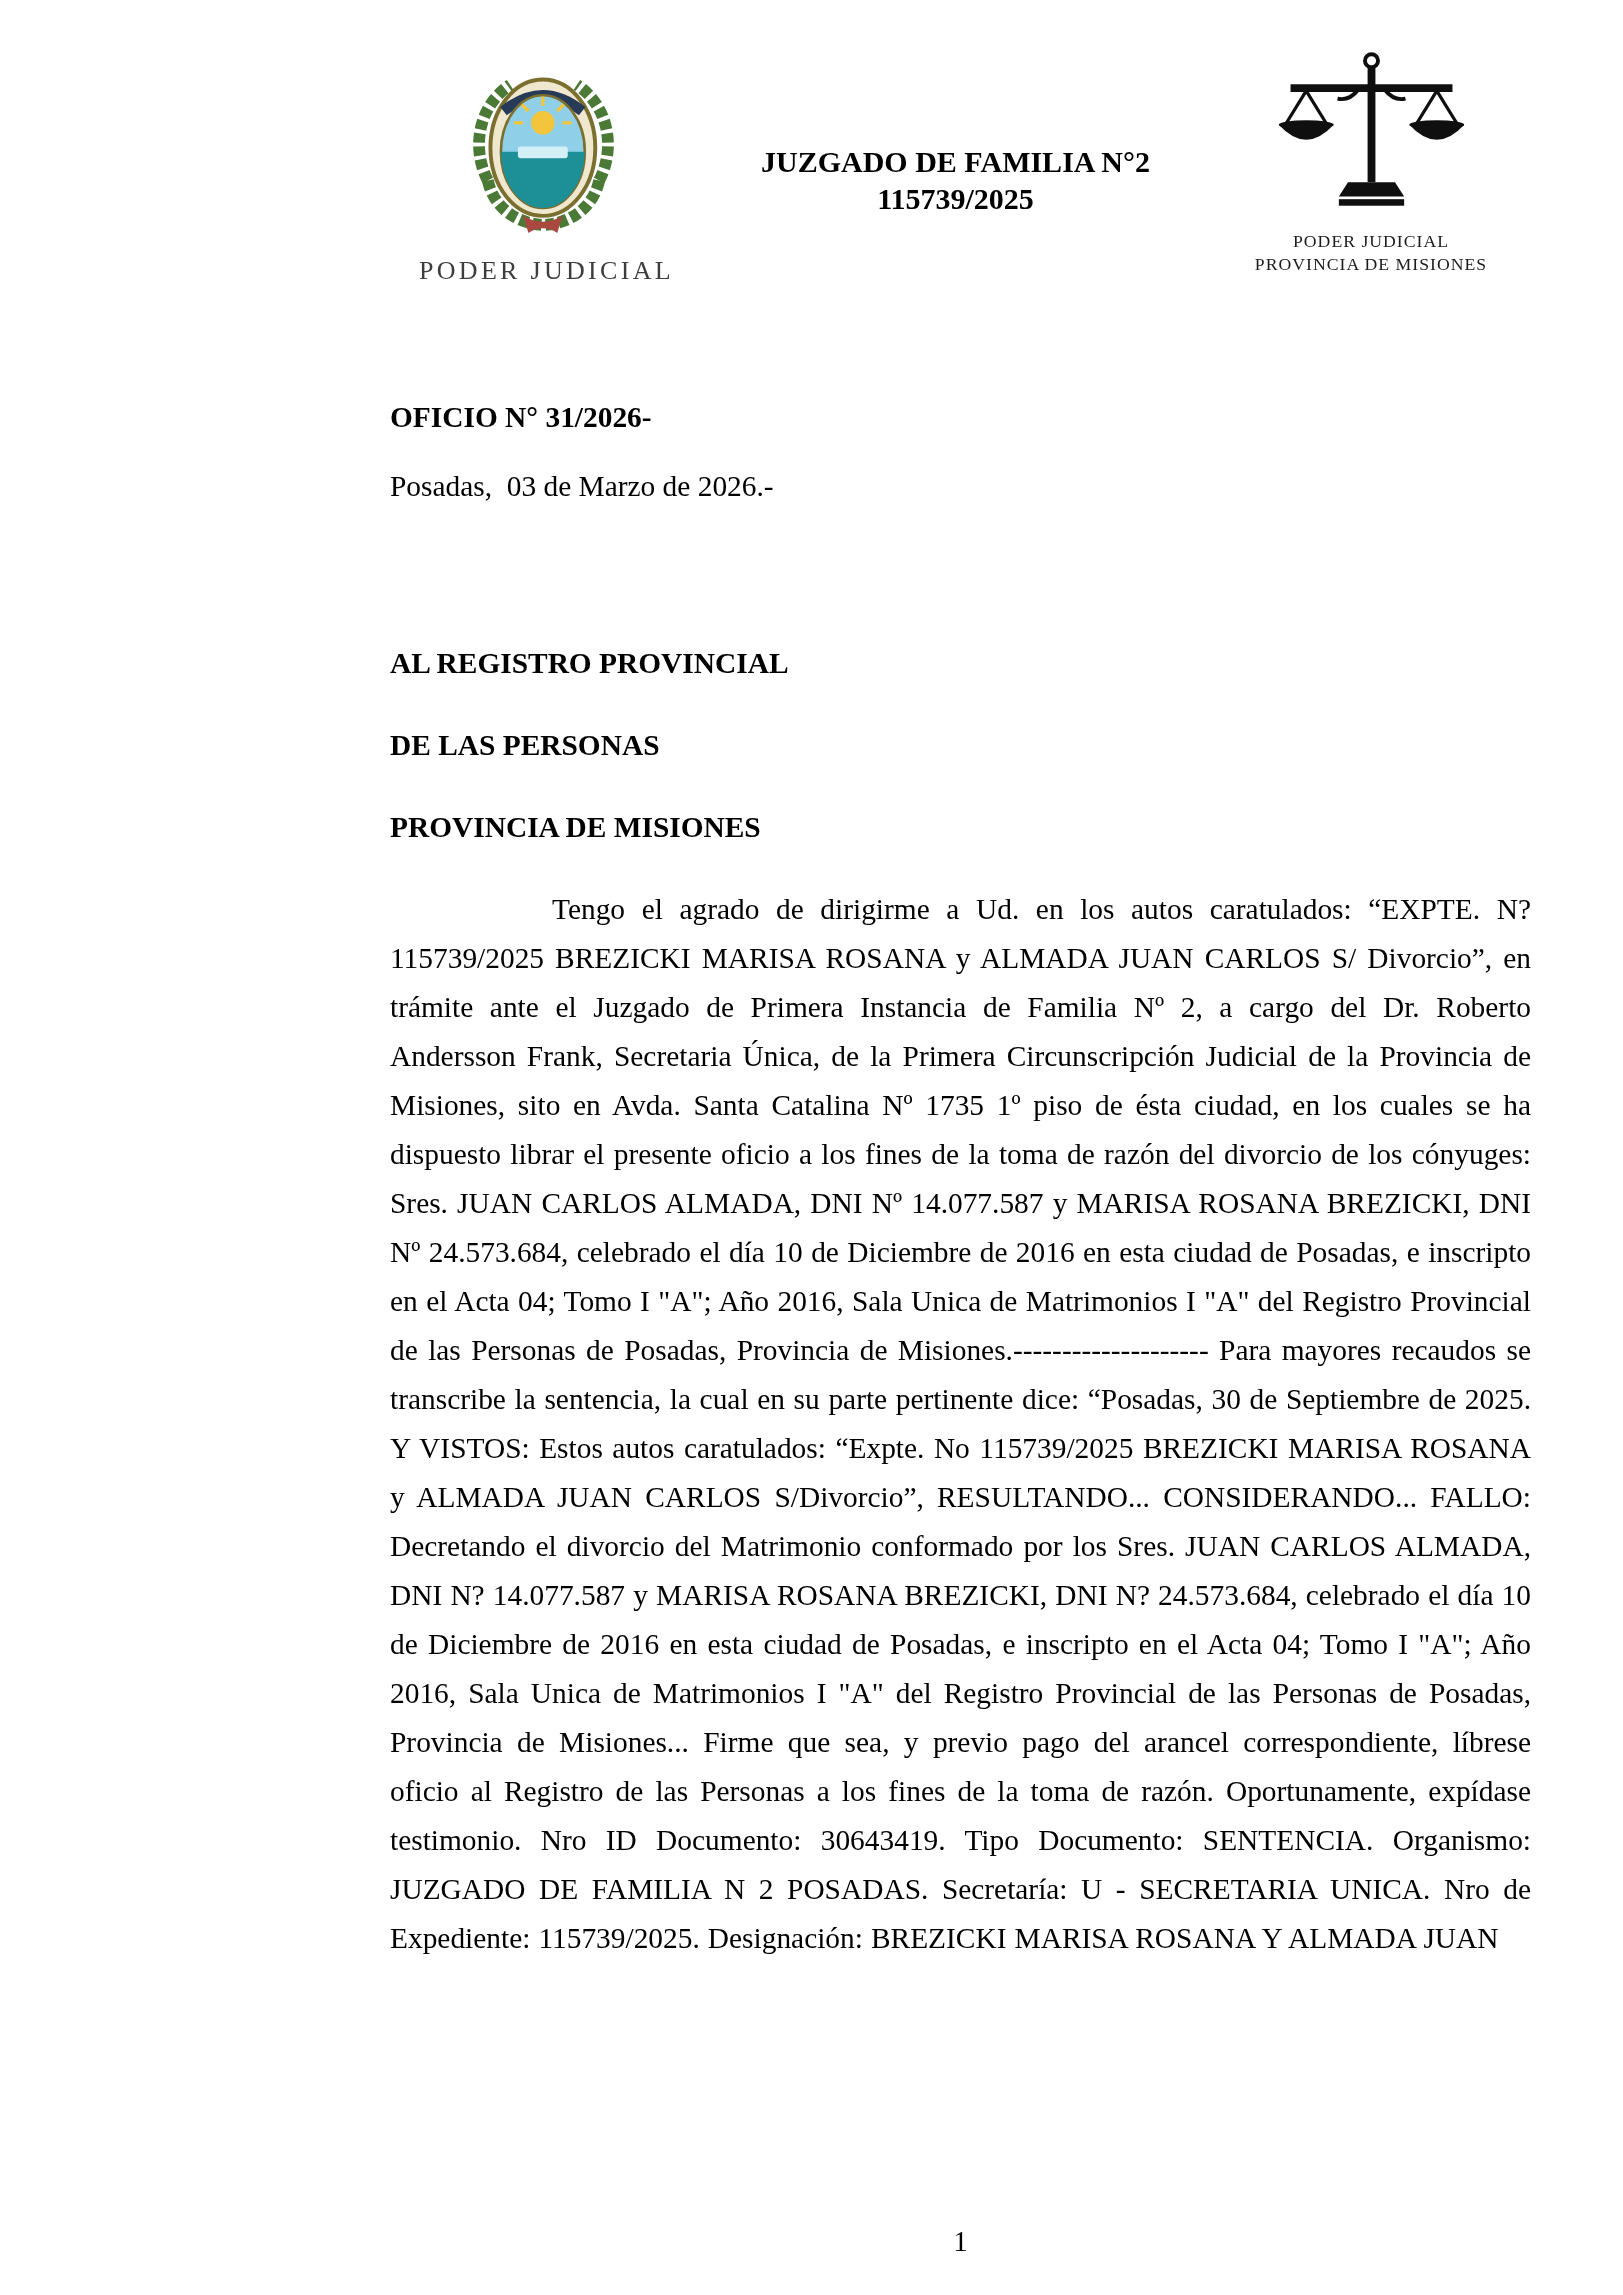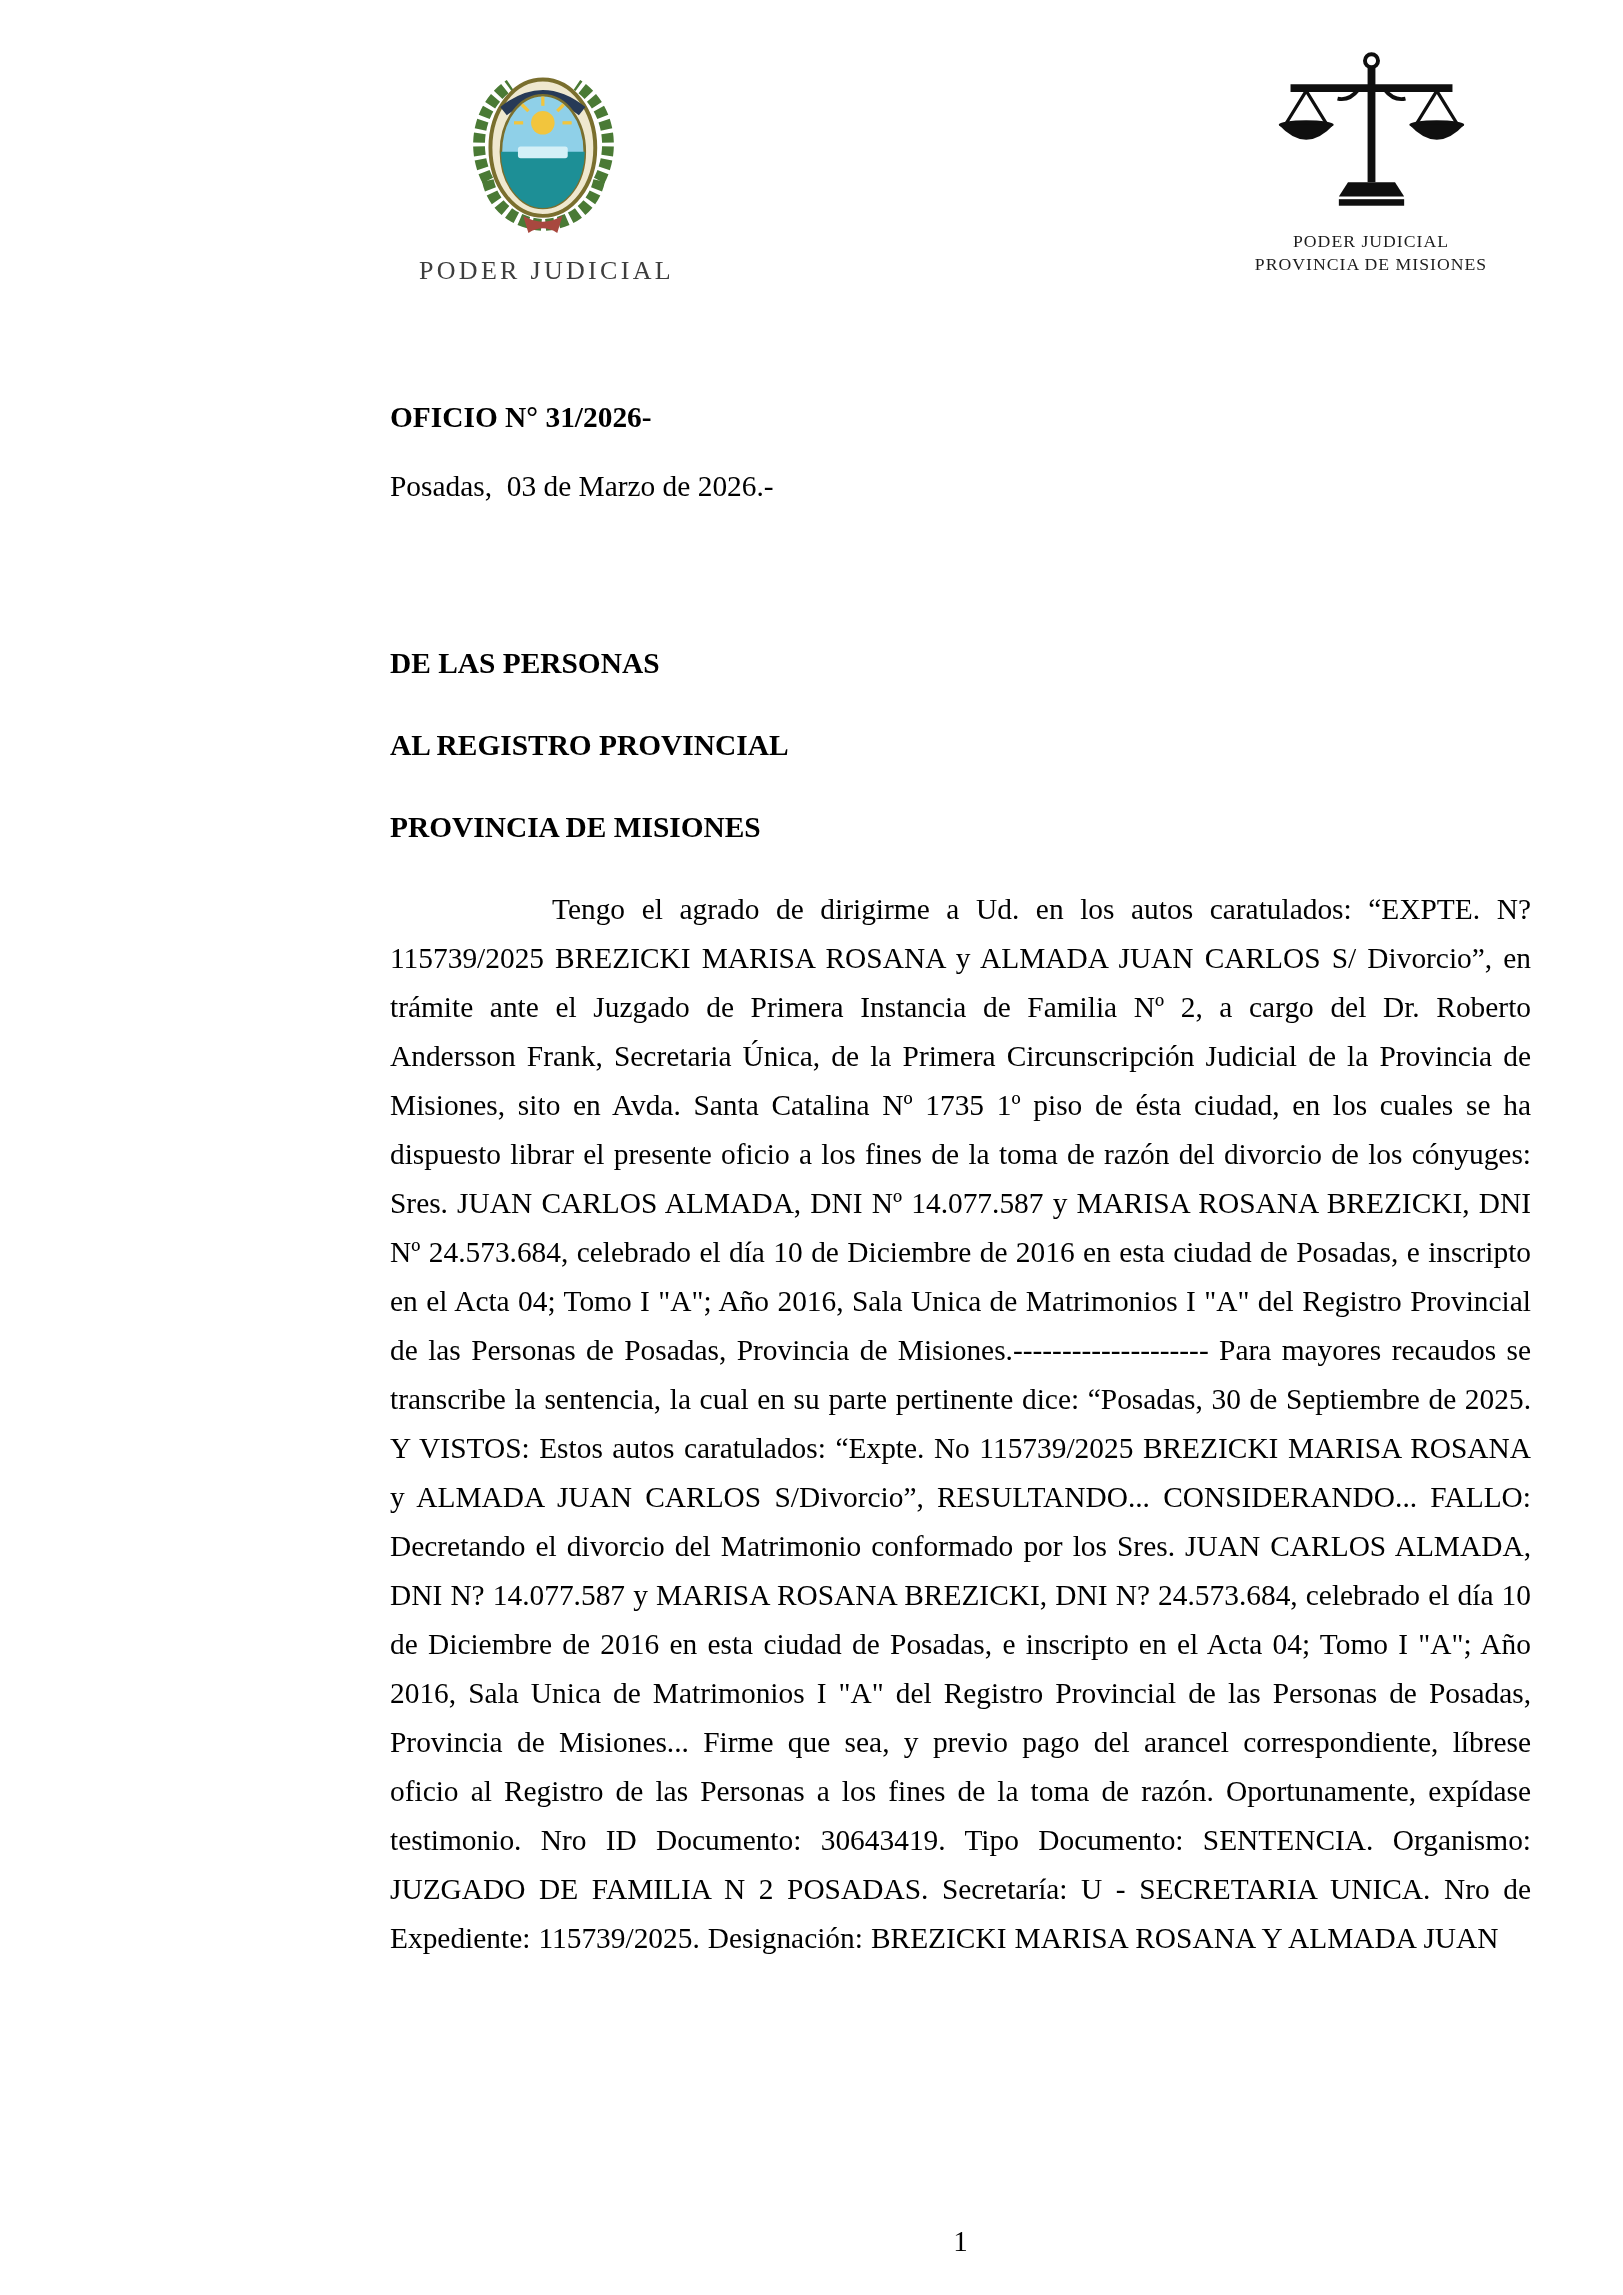--- a/index.html
+++ b/index.html
@@ -116,20 +116,24 @@
         <line x1="78" y1="42" x2="83" y2="37"></line>
         <line x1="52" y1="51" x2="45" y2="51"></line>
         <line x1="82" y1="51" x2="89" y2="51"></line>
       </g>
 
       <path d="M52,122 Q67,131 82,122 L78,135 Q67,128 56,135 Z" fill="#a8483f"></path>
     </svg>
     <div class="caption">PODER JUDICIAL</div>
   </div>
 
+  <div class="header-center">
+    <div>JUZGADO DE FAMILIA N°2</div>
+    <div>115739/2025</div>
+  </div>
 
   <div class="logo-right">
     <svg width="209" height="175" viewBox="0 0 160 134" aria-hidden="true">
       <g fill="#0f0f0f" stroke="#0f0f0f">
 
         <circle cx="80" cy="9" r="5" fill="none" stroke-width="3"></circle>
 
         <rect x="77" y="14" width="6" height="88" stroke="none"></rect>
 
         <path d="M18,30 H142" stroke-width="6" fill="none"></path>
@@ -152,22 +156,22 @@
     <div class="caption">
       <div>PODER JUDICIAL</div>
       <div>PROVINCIA DE MISIONES</div>
     </div>
   </div>
 
   <div class="content">
     <div class="oficio-number">OFICIO N° 31/2026-</div>
     <div class="date-line">Posadas,  03 de Marzo de 2026.-</div>
     <div class="recipients">
+      <div>AL REGISTRO PROVINCIAL</div>
       <div>DE LAS PERSONAS</div>
-      <div>AL REGISTRO PROVINCIAL</div>
       <div>PROVINCIA DE MISIONES</div>
     </div>
     <p class="body-text">Tengo el agrado de dirigirme a Ud. en los autos caratulados: “EXPTE. N? 115739/2025 BREZICKI MARISA ROSANA y ALMADA JUAN CARLOS S/ Divorcio”, en trámite ante el Juzgado de Primera Instancia de Familia Nº 2, a cargo del Dr. Roberto Andersson Frank, Secretaria Única, de la Primera Circunscripción Judicial de la Provincia de Misiones, sito en Avda. Santa Catalina Nº 1735 1º piso de ésta ciudad, en los cuales se ha dispuesto librar el presente oficio a los fines de la toma de razón del divorcio de los cónyuges: Sres. JUAN CARLOS ALMADA, DNI Nº 14.077.587 y MARISA ROSANA BREZICKI, DNI Nº 24.573.684, celebrado el día 10 de Diciembre de 2016 en esta ciudad de Posadas, e inscripto en el Acta 04; Tomo I "A"; Año 2016, Sala Unica de Matrimonios I "A" del Registro Provincial de las Personas de Posadas, Provincia de Misiones.-------------------- Para mayores recaudos se transcribe la sentencia, la cual en su parte pertinente dice: “Posadas, 30 de Septiembre de 2025. Y VISTOS: Estos autos caratulados: “Expte. No 115739/2025 BREZICKI MARISA ROSANA y ALMADA JUAN CARLOS S/Divorcio”, RESULTANDO... CONSIDERANDO... FALLO: Decretando el divorcio del Matrimonio conformado por los Sres. JUAN CARLOS ALMADA, DNI N? 14.077.587 y MARISA ROSANA BREZICKI, DNI N? 24.573.684, celebrado el día 10 de Diciembre de 2016 en esta ciudad de Posadas, e inscripto en el Acta 04; Tomo I "A"; Año 2016, Sala Unica de Matrimonios I "A" del Registro Provincial de las Personas de Posadas, Provincia de Misiones... Firme que sea, y previo pago del arancel correspondiente, líbrese oficio al Registro de las Personas a los fines de la toma de razón. Oportunamente, expídase testimonio. Nro ID Documento: 30643419. Tipo Documento: SENTENCIA. Organismo: JUZGADO DE FAMILIA N 2 POSADAS. Secretaría: U - SECRETARIA UNICA. Nro de Expediente: 115739/2025. Designación: BREZICKI MARISA ROSANA Y ALMADA JUAN</p>
   </div>
 
   <div class="page-number">1</div>
 
 </div>
 
 

